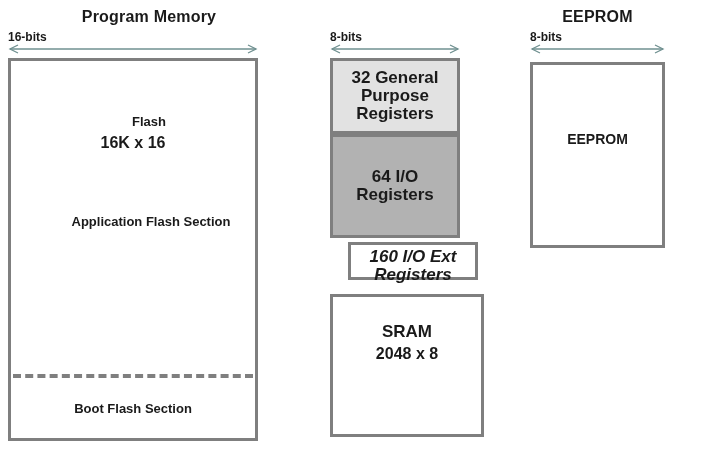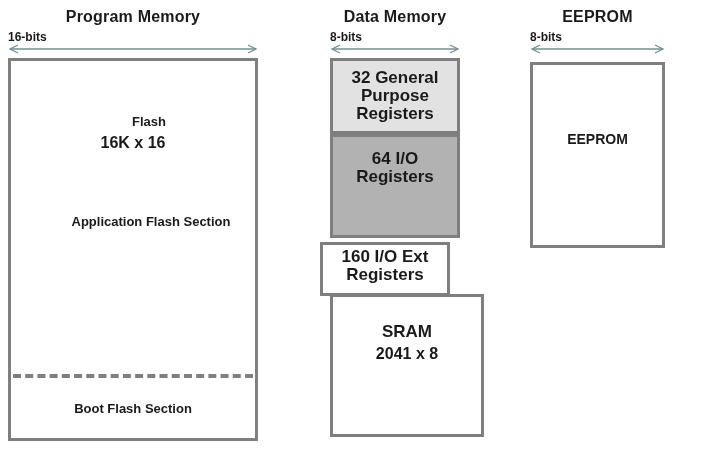--- a/index.html
+++ b/index.html
@@ -54,67 +54,66 @@
     left: 2px; right: 2px;
     border-top: 4px dashed var(--box_border, #7f7f7f);
   }
   .size-line { text-align: center; font-size: 16px; margin-top: 4px; }
 </style>
 </head>
 <body>
 
 <div class="canvas">
 
-  <div class="col-title" style="left:8px; width:250px;">Program Memory</div>
+  <div class="col-title" style="left:24px; width:250px;">Program Memory</div>
 
   <div class="bus-label" style="left:8px; width:250px;">16-bits</div>
 
   <svg class="arrow-svg" style="left:7px;" width="252" height="12" viewBox="0 0 252 12">
     <line x1="3" y1="6" x2="249" y2="6" stroke="var(--arrow)" stroke-width="1.3"></line>
     <polyline points="11,2 3,6 11,10" fill="none" stroke="var(--arrow)" stroke-width="1.3"></polyline>
     <polyline points="241,2 249,6 241,10" fill="none" stroke="var(--arrow)" stroke-width="1.3"></polyline>
   </svg>
 
   <div class="membox" style="left:8px; top:58px; width:250px; height:383px;">
     <div class="centered-line fs13" style="top:53px;margin-left:32px;">Flash</div>
     <div class="centered-line fs16" style="top:73px;">16K x 16</div>
     <div class="centered-line fs13" style="top:153px;margin-left:36px;">Application Flash Section</div>
     <div class="divider-dashed" style="top:313px;"></div>
     <div class="centered-line fs13" style="top:340px;">Boot Flash Section</div>
   </div>
 
-  <div class="col-title" style="left:330px; width:130px;">Data Memory</div>
 
   <div class="bus-label" style="left:330px; width:130px;">8-bits</div>
 
   <svg class="arrow-svg" style="left:329px;" width="132" height="12" viewBox="0 0 132 12">
     <line x1="3" y1="6" x2="129" y2="6" stroke="var(--arrow)" stroke-width="1.3"></line>
     <polyline points="11,2 3,6 11,10" fill="none" stroke="var(--arrow)" stroke-width="1.3"></polyline>
     <polyline points="121,2 129,6 121,10" fill="none" stroke="var(--arrow)" stroke-width="1.3"></polyline>
   </svg>
 
   <div class="membox region-gp" style="left:330px; top:58px; width:130px; height:76px;">
     <div class="region-label" style="padding-top:8px;">32 General
 Purpose
 Registers</div>
   </div>
 
   <div class="membox region-io" style="left:330px; top:134px; width:130px; height:104px;">
-    <div class="region-label" style="padding-top:13px;">64 I/O
+    <div class="region-label" style="padding-top:31px;">64 I/O
 Registers</div>
   </div>
 
-  <div class="membox" style="left:320px; top:242px; width:130px; height:54px;">
+  <div class="membox" style="left:348px; top:242px; width:130px; height:38px;font-style:italic;">
     <div class="region-label" style="padding-top:3px;">160 I/O Ext
 Registers</div>
   </div>
 
   <div class="membox" style="left:330px; top:294px; width:154px; height:143px;">
     <div class="region-label" style="padding-top:26px;">SRAM</div>
-    <div class="size-line">2041 x 8</div>
+    <div class="size-line">2048 x 8</div>
   </div>
 
   <div class="col-title" style="left:530px; width:135px;">EEPROM</div>
 
   <div class="bus-label" style="left:530px; width:135px;">8-bits</div>
 
   <svg class="arrow-svg" style="left:529px;" width="137" height="12" viewBox="0 0 137 12">
     <line x1="3" y1="6" x2="134" y2="6" stroke="var(--arrow)" stroke-width="1.3"></line>
     <polyline points="11,2 3,6 11,10" fill="none" stroke="var(--arrow)" stroke-width="1.3"></polyline>
     <polyline points="126,2 134,6 126,10" fill="none" stroke="var(--arrow)" stroke-width="1.3"></polyline>

